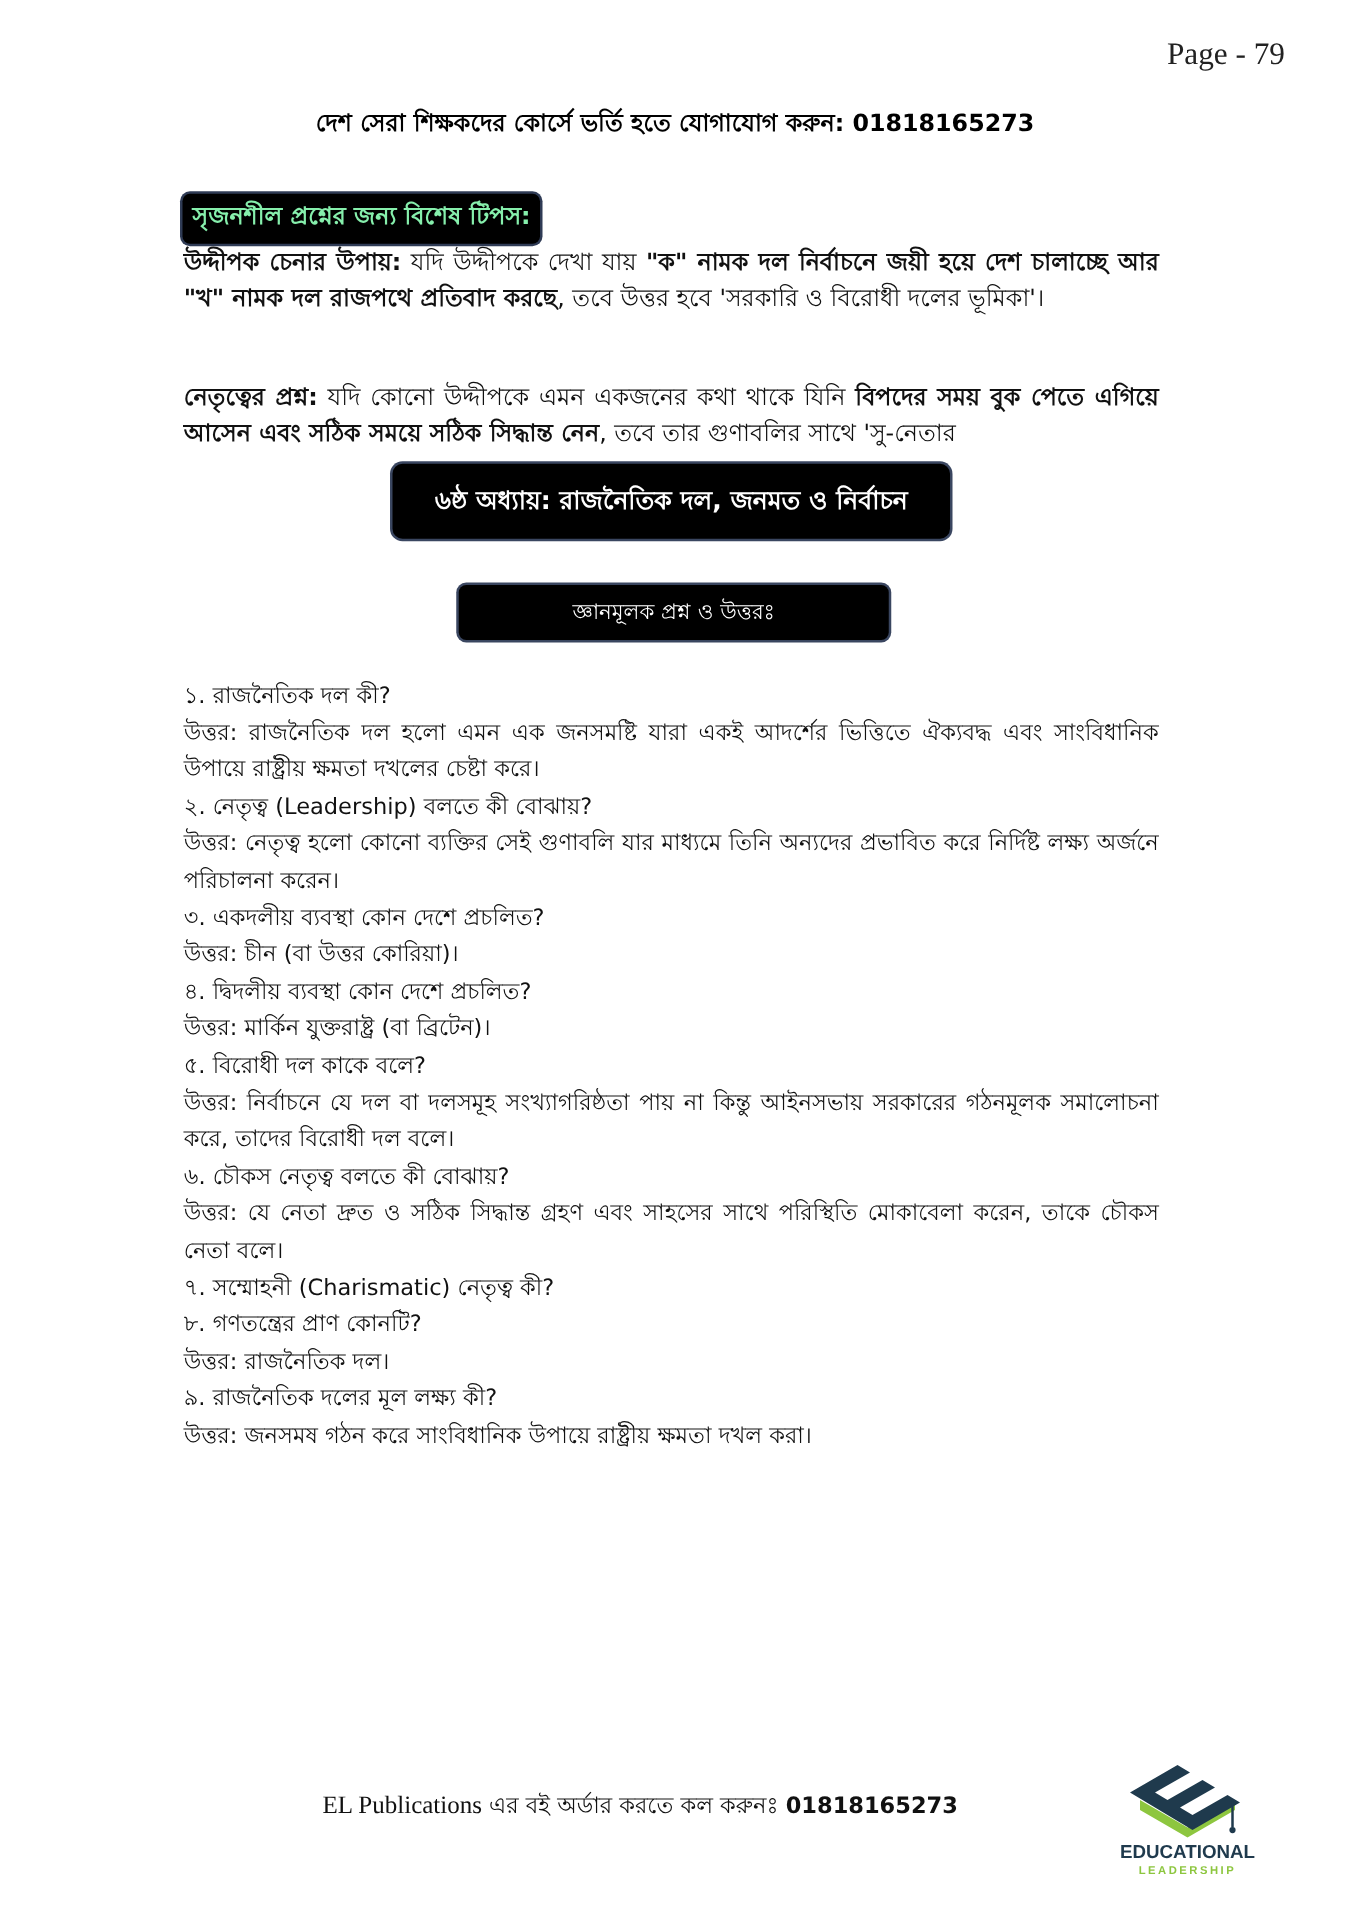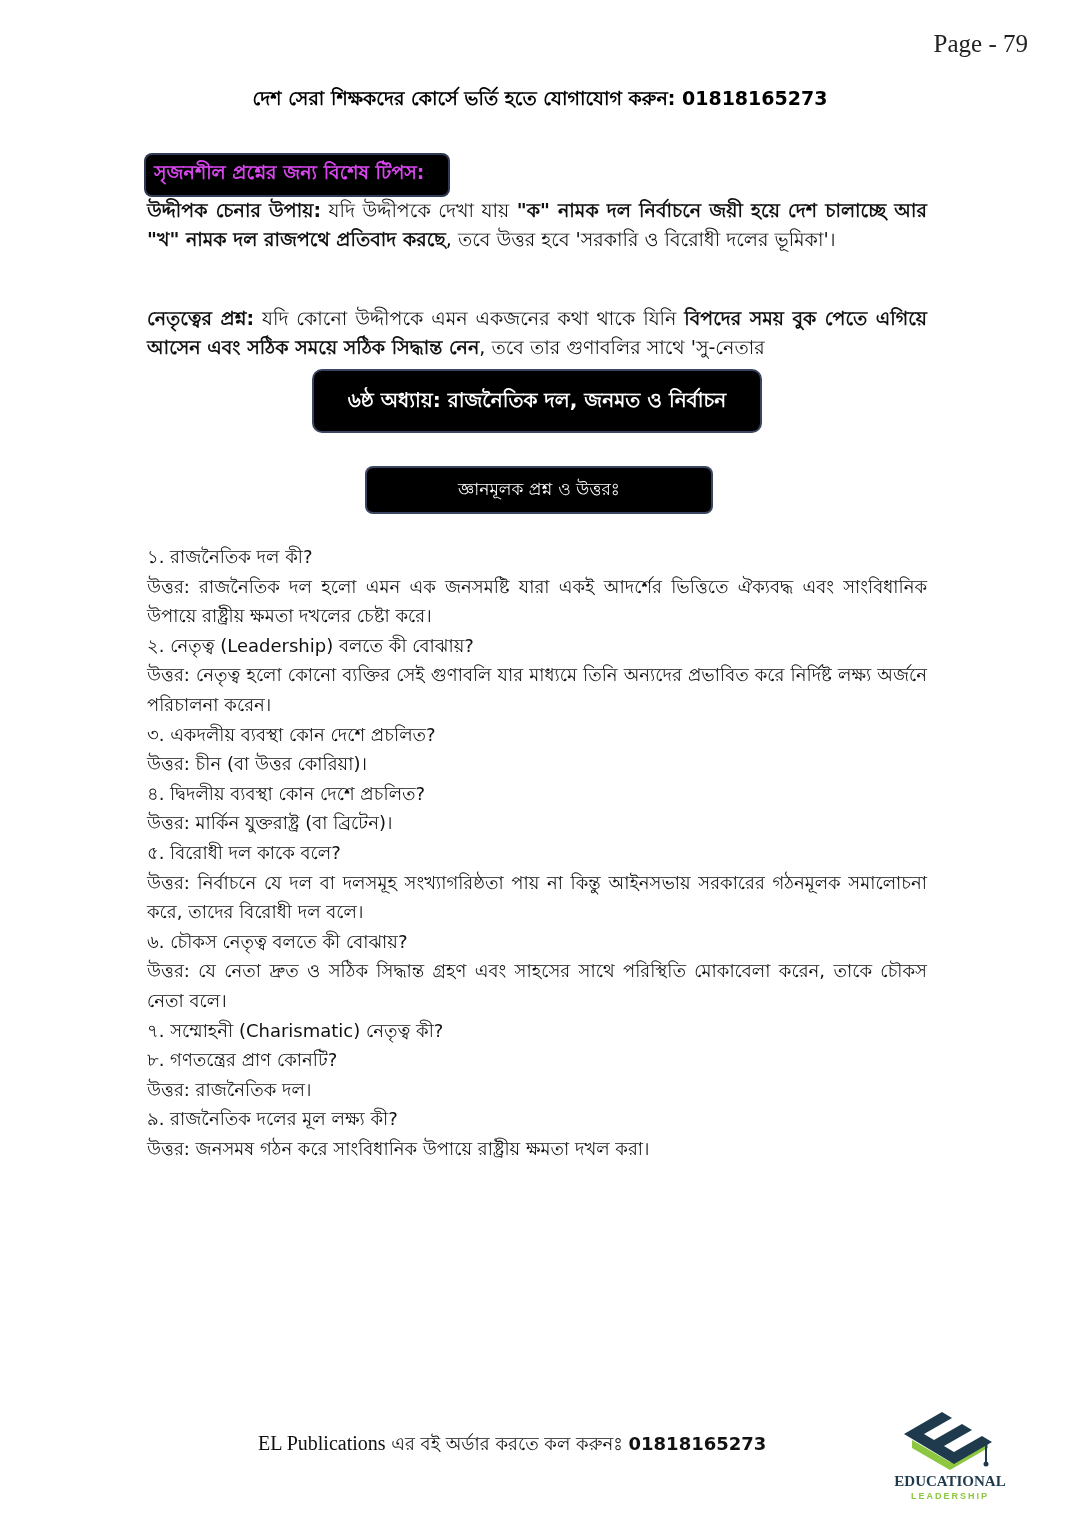--- a/index.html
+++ b/index.html
@@ -10,22 +10,22 @@
     .page-number {
       position: absolute; top: 30px; right: 52px;
       font-family: "Liberation Serif", serif; font-size: 25px; color: #222;
     }
     .promo {
       position: absolute; top: 84px; left: 0; width: 1080px; text-align: center;
       font-size: 19px; font-weight: bold; color: #000;
     }
     .tips-badge {
       position: absolute; top: 155px; left: 146px;
-      background: #000; color: #d946ef; font-size: 19px; font-weight: bold;
-      padding: 3px 24px 5px 8px; border-radius: 6px;
+      background: #000; color: #86efac; font-size: 19px; font-weight: bold;
+      padding: 3px 8px 5px 8px; border-radius: 6px;
       box-shadow: 0 0 0 2px #2f3b55;
     }
     .para {
       position: absolute; left: 147px; width: 780px;
       font-size: 19px; line-height: 29px; text-align: justify;
     }
     .para b { font-weight: bold; }
     .p1 { top: 196px; }
     .p2 { top: 304px; }
     .chapter-banner {
@@ -52,21 +52,21 @@
       position: absolute; top: 1430px; left: 258px;
       font-size: 18px; color: #111;
     }
     .footer .en { font-family: "Liberation Serif", serif; font-size: 20px; }
     .footer .phone { font-weight: bold; }
     .logo {
       position: absolute; top: 1410px; left: 890px; width: 120px; height: 100px;
     }
     .logo .name {
       position: absolute; top: 63px; left: 0; width: 120px; text-align: center;
-      font-family: Liberation Serif, serif; font-weight: bold; font-size: 15px; color: #1f3a4d;
+      font-family: Liberation Sans, sans-serif; font-weight: bold; font-size: 15px; color: #1f3a4d;
     }
     .logo .sub {
       position: absolute; top: 81px; left: 0; width: 120px; text-align: center;
       font-family: "Liberation Sans", sans-serif; font-weight: bold; font-size: 9px;
       letter-spacing: 2px; color: #8dc63f;
     }
   </style>
 </head>
 <body>
 

